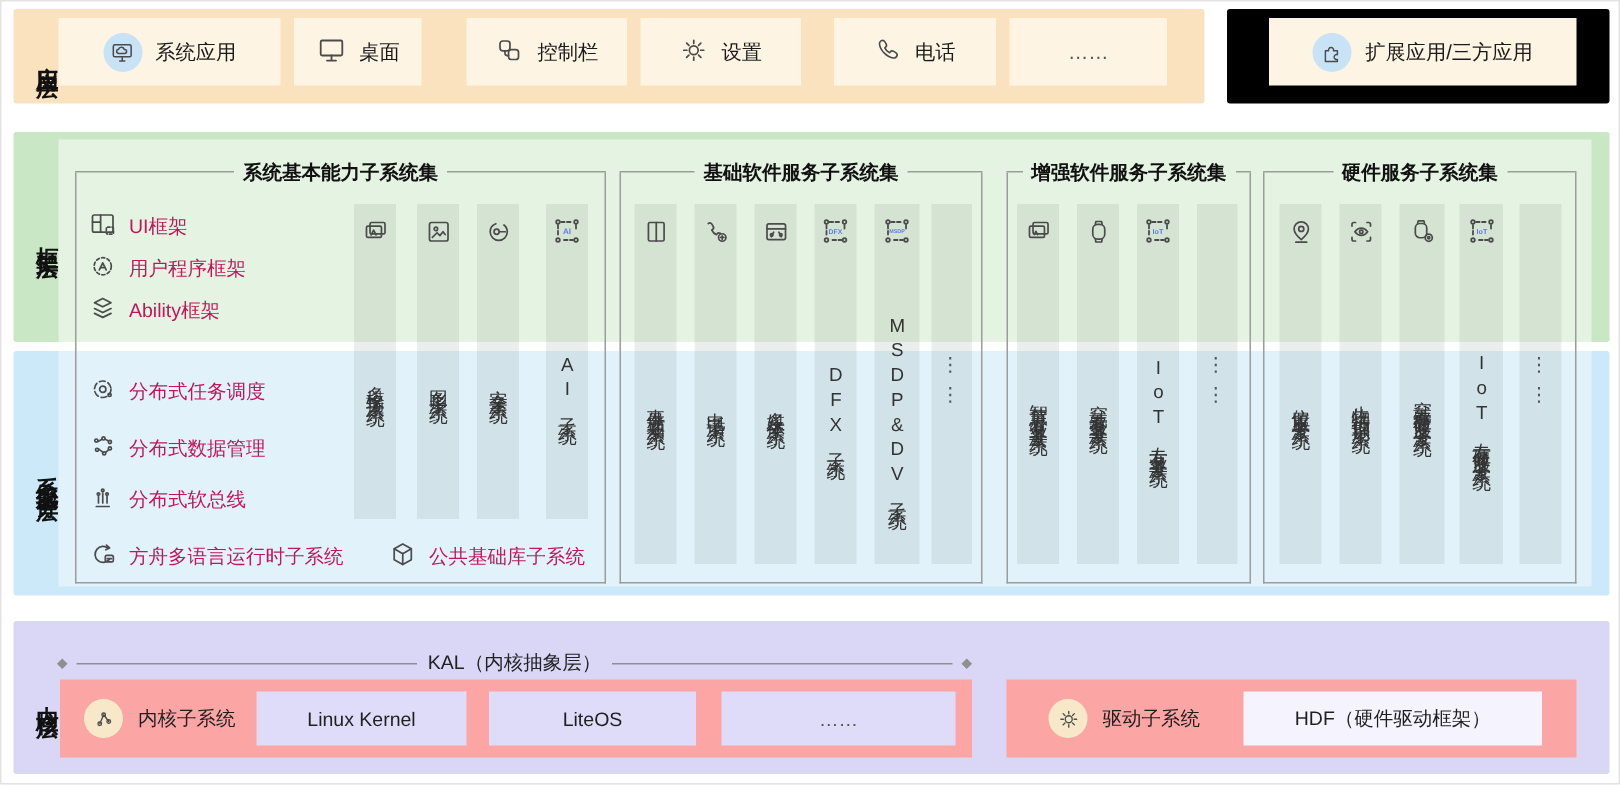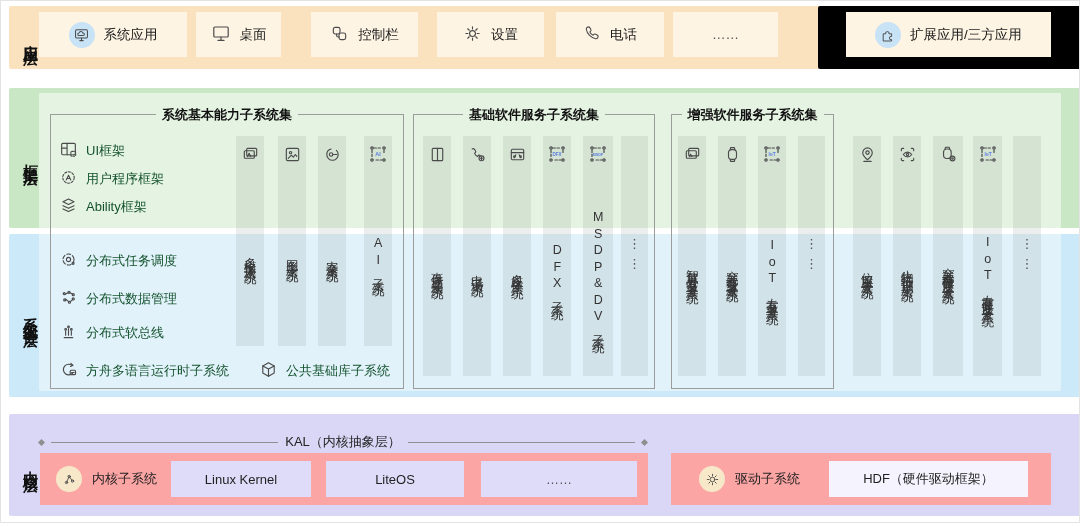--- a/index.html
+++ b/index.html
@@ -1,19 +1,19 @@
 <!DOCTYPE html>
 <html><head>
 <meta charset="utf-8">
 <style>
   html,body{margin:0;padding:0;background:#fff;}
   .page{position:relative;width:1080px;height:523px;background:#fff;overflow:hidden;
         font-family:"Liberation Sans","DejaVu Sans",sans-serif;border:1px solid #e3e3e3;
         box-sizing:border-box;box-shadow:0 2px 4px rgba(0,0,0,.18);}
-  .band{position:absolute;border-radius:2px;padding-left:24px;}
+  .band{position:absolute;border-radius:2px;}
   .band-app{left:8px;top:5px;width:794px;height:63px;background:#FAE2BE;}
   .band-app-right{left:817px;top:5px;width:255px;height:63px;background:#000000;}
   .band-fw{left:8px;top:87px;width:1064px;height:140px;background:#C9E6C5;}
   .band-sv{left:8px;top:233px;width:1064px;height:163px;background:#CBE9F8;}
   .band-kn{left:8px;top:413px;width:1064px;height:102px;background:#DAD7F6;}
   .inner{position:absolute;}
   .inner-fw{left:38px;top:92px;width:1022px;height:135px;background:#E5F3E2;}
   .inner-sv{left:38px;top:233px;width:1022px;height:157px;background:#E2F2FB;}
   .vlabel{position:absolute;left:9px;top:0;bottom:0;width:24px;display:flex;align-items:center;justify-content:center;
           writing-mode:vertical-lr;text-orientation:upright;font-weight:700;font-size:15px;color:#111;letter-spacing:4px;}
@@ -25,21 +25,21 @@
   .grp{position:absolute;top:114px;height:274px;border:1px solid #9C9C9C;border-top:none;box-sizing:border-box;}
   .gtitle{position:absolute;top:-9px;left:-1px;right:-1px;display:flex;align-items:center;gap:6px;}
   .gtitle i{flex:1;height:0;border-top:1px solid #9C9C9C;}
   .gtitle span{font-weight:700;font-size:13px;color:#111;white-space:nowrap;line-height:17px;}
   .col{position:absolute;top:135px;width:28px;background:rgba(112,124,116,0.13);}
   .cicon{position:absolute;top:5px;left:0;right:0;height:26px;display:flex;align-items:center;justify-content:center;}
   .ctxt{position:absolute;top:32px;bottom:2px;left:0;right:0;display:flex;align-items:center;justify-content:center;}
   .vtext{writing-mode:vertical-rl;text-orientation:upright;font-size:12.5px;letter-spacing:2.5px;color:#333;line-height:1;}
   .vdots{position:absolute;top:100px;left:50%;transform:translateX(-50%);writing-mode:vertical-rl;
          text-orientation:upright;font-size:13px;letter-spacing:5px;color:#555;}
-  .lrow{position:absolute;display:flex;align-items:center;gap:8px;font-size:13px;color:#14532d;height:22px;}
+  .lrow{position:absolute;display:flex;align-items:center;gap:8px;font-size:13px;color:#be185d;height:22px;}
   .kal{position:absolute;left:30px;top:19px;width:608px;display:flex;align-items:center;gap:7px;
        font-size:13px;color:#222;}
   .kal i{flex:1;height:0;border-top:1px solid #8f8f8f;}
   .kdot{width:5px;height:5px;background:#8f8f8f;transform:rotate(45deg);}
   .kbox{position:absolute;top:39px;height:52px;background:#fca5a5;}
   .kbox .klabel{position:absolute;top:0;bottom:0;display:flex;align-items:center;font-size:13px;color:#1f1f1f;}
   .kbox .kic{position:absolute;top:13px;}
   .ksub{position:absolute;top:8px;height:36px;background:#DEDCF8;display:flex;align-items:center;
         justify-content:center;font-size:13px;color:#1f1f1f;}
   .ksub.hdf{background:#F5F4FE;}
@@ -74,21 +74,21 @@
     <div class="aitem" style="left:302px;width:107px;">
       <span>
         <svg class="ic" width="19" height="19" viewBox="0 0 20 20">
             <rect x="3.5" y="3.5" width="7" height="7" rx="2"></rect>
             <rect x="9.5" y="9.5" width="7" height="7" rx="2"></rect>
             <path d="M7 10.5v1.6a1.6 1.6 0 0 0 1.6 1.6h.9"></path>
           </svg>
       </span>
       <span>控制栏</span>
     </div>
-    <div class="aitem" style="left:428px;width:107px;justify-content:center;">
+    <div class="aitem" style="left:418px;width:107px;justify-content:center;">
       <span>
         <svg class="ic" width="19" height="19" viewBox="0 0 20 20">
             <circle cx="10" cy="10" r="3.1"></circle>
             <path d="M10 3v2.2M10 14.8V17M3 10h2.2M14.8 10H17M5 5l1.6 1.6M13.4 13.4L15 15M15 5l-1.6 1.6M6.6 13.4L5 15"></path>
           </svg>
       </span>
       <span>设置</span>
     </div>
     <div class="aitem" style="left:547px;width:108px;">
       <span>
@@ -134,20 +134,27 @@
     <div class="gtitle">
         <i></i>
         <span>基础软件服务子系统集</span>
         <i></i>
       </div>
   </div>
   <div class="grp" style="left:670px;width:163px;">
     <div class="gtitle">
         <i></i>
         <span>增强软件服务子系统集</span>
+        <i></i>
+      </div>
+  </div>
+  <div class="grp" style="left:841px;width:209px;">
+    <div class="gtitle">
+        <i></i>
+        <span>硬件服务子系统集</span>
         <i></i>
       </div>
   </div>
 
   <div class="lrow" style="left:58px;top:139px;">
     <span>
       <svg class="ic" width="19" height="19" viewBox="0 0 20 20">
           <rect x="2.8" y="3.5" width="14.4" height="12" rx="1.2"></rect>
           <path d="M8.5 3.5v12M2.8 8.5h5.7"></path>
           <rect x="12.5" y="12" width="5" height="5" rx="1" stroke-dasharray="1.6 1.4"></rect>

